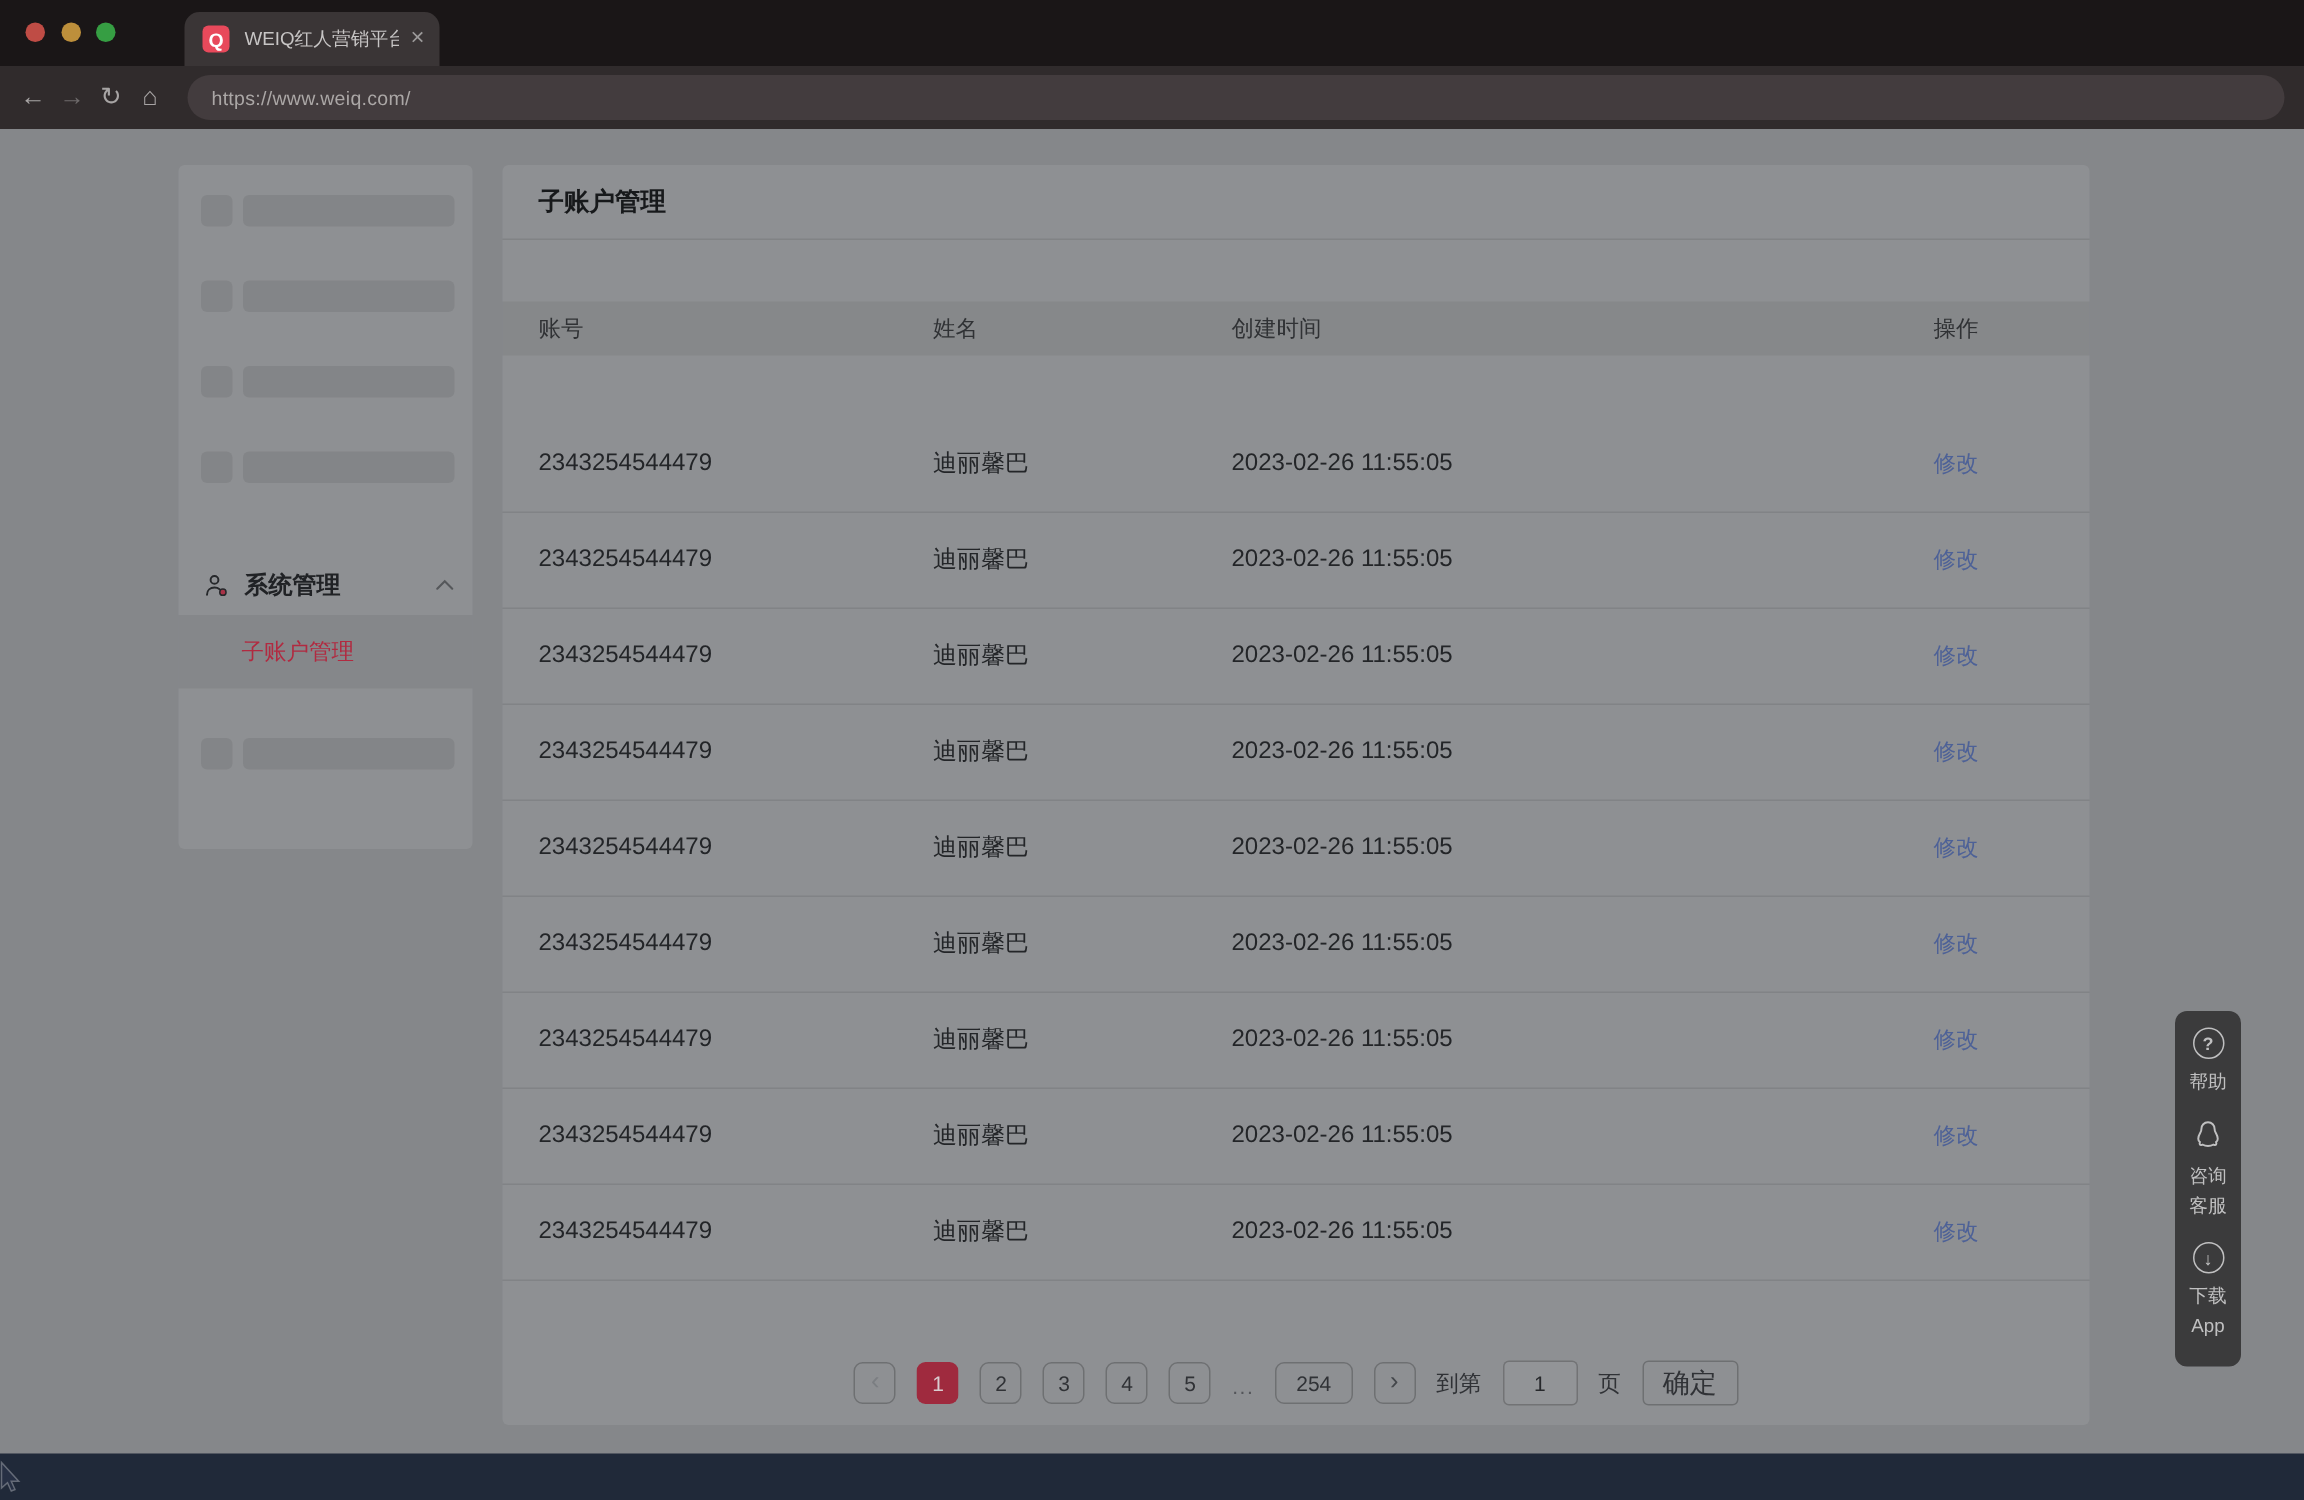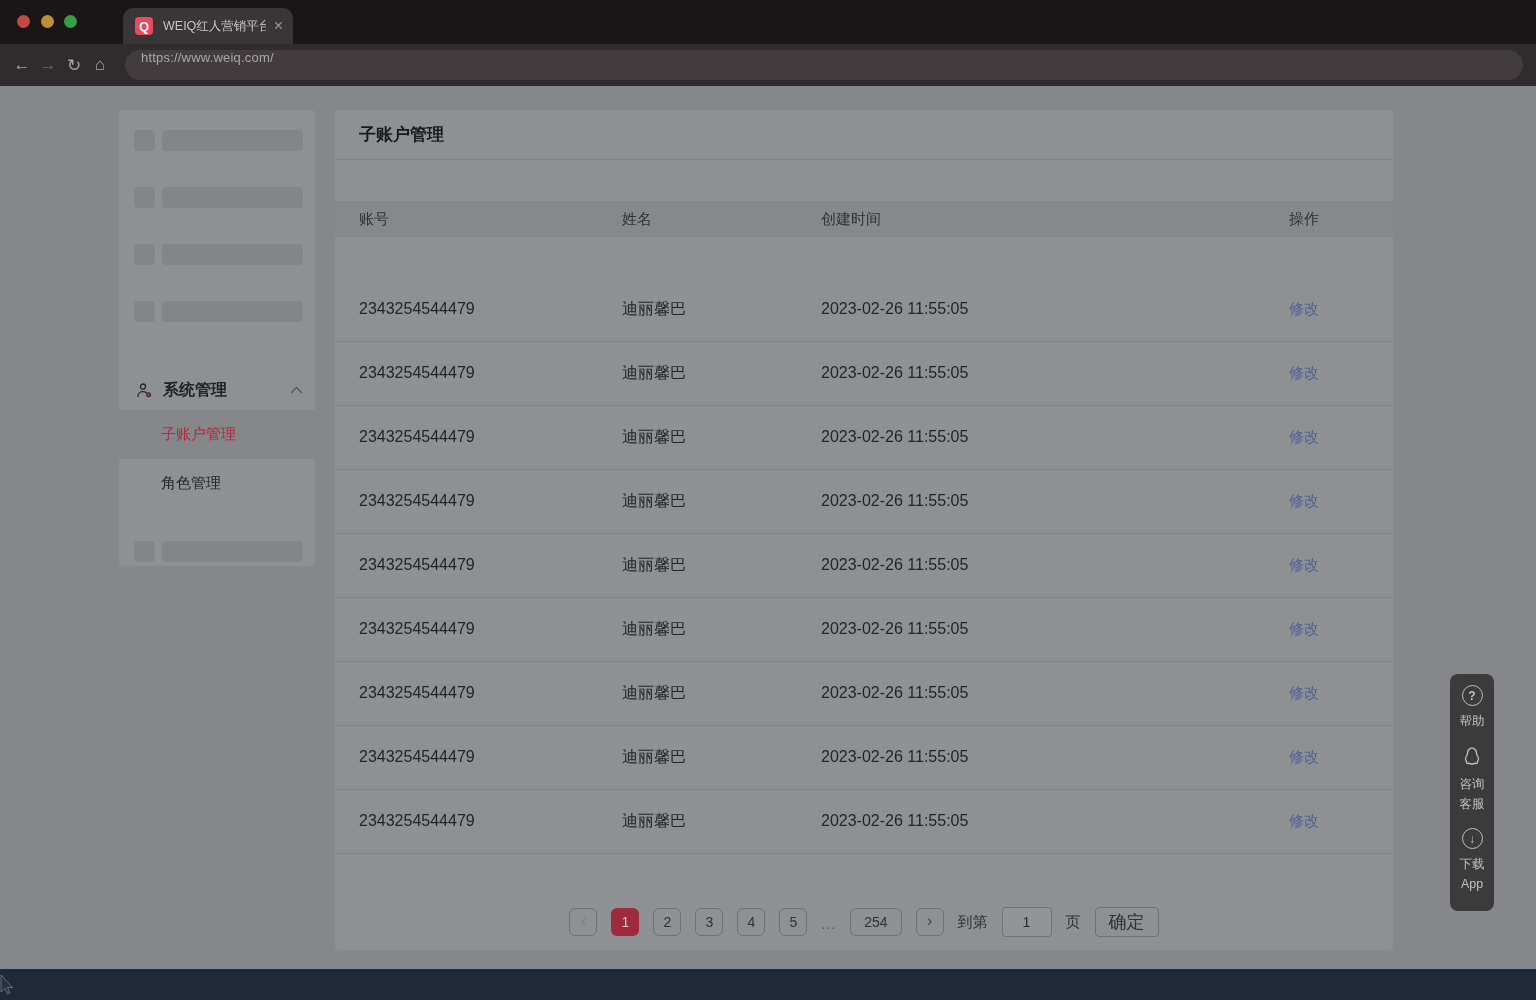--- a/index.html
+++ b/index.html
@@ -17,21 +17,21 @@
   .favicon { width:18px; height:18px; border-radius:4px; background:#e8495b; color:#fff;
              font-weight:bold; font-size:13px; display:flex; align-items:center; justify-content:center; }
   .tab-title { color:#c7c5c5; font-size:12.5px; margin-left:10px; white-space:nowrap; overflow:hidden; flex:1; }
   .tab-close { color:#9b9999; font-size:16px; margin-left:8px; cursor:default; }
   .toolbar { position:absolute; left:0; top:44px; width:1536px; height:42px; background:#302b2c;
              display:flex; align-items:center; }
   .nav-ico { color:#a7a4a4; font-size:17px; width:26px; text-align:center; }
   .nav-back { margin-left:9px; }
   .nav-fwd { color:#6e6a6b; }
   .url-pill { margin-left:12px; width:1398px; height:30px; background:#433c3e; border-radius:15px;
-              display:flex; padding:0 16px; }
+              display:flex; align-items:center; padding:0 16px; }
   .url-text { color:#aba7a6; font-size:13px; letter-spacing:.2px; }
 
   
   .page { position:absolute; left:0; top:86px; width:1536px; height:883px; background:#85878a; }
   .card { background:#8e9093; border-radius:4px; position:absolute;gap:41px; }
 
   
   .sidebar { left:119px; top:24px; width:196px; height:456px; }
   .skel-row { display:flex; gap:7px; padding:0 12px 0 15px; margin-top:36px; }
   .skel-row:first-child { margin-top:20px; }
@@ -147,23 +147,20 @@
         <path d="M1.5 6.5 6.5 1.5 11.5 6.5" stroke="#55575a" stroke-width="1.4" stroke-linecap="round"></path>
       </svg>
     </div>
 
     <div>
 
         <div class="menu-sub active">
           <span>子账户管理</span>
         </div>
 
-        <div class="menu-sub">
-          <span>角色管理</span>
-        </div>
       </div>
 
     <div class="skel-row skel-last">
         <div class="skel-sq"></div>
         <div class="skel-bar"></div>
       </div>
   </div>
 
   <div class="card main">
     <div class="main-head">

